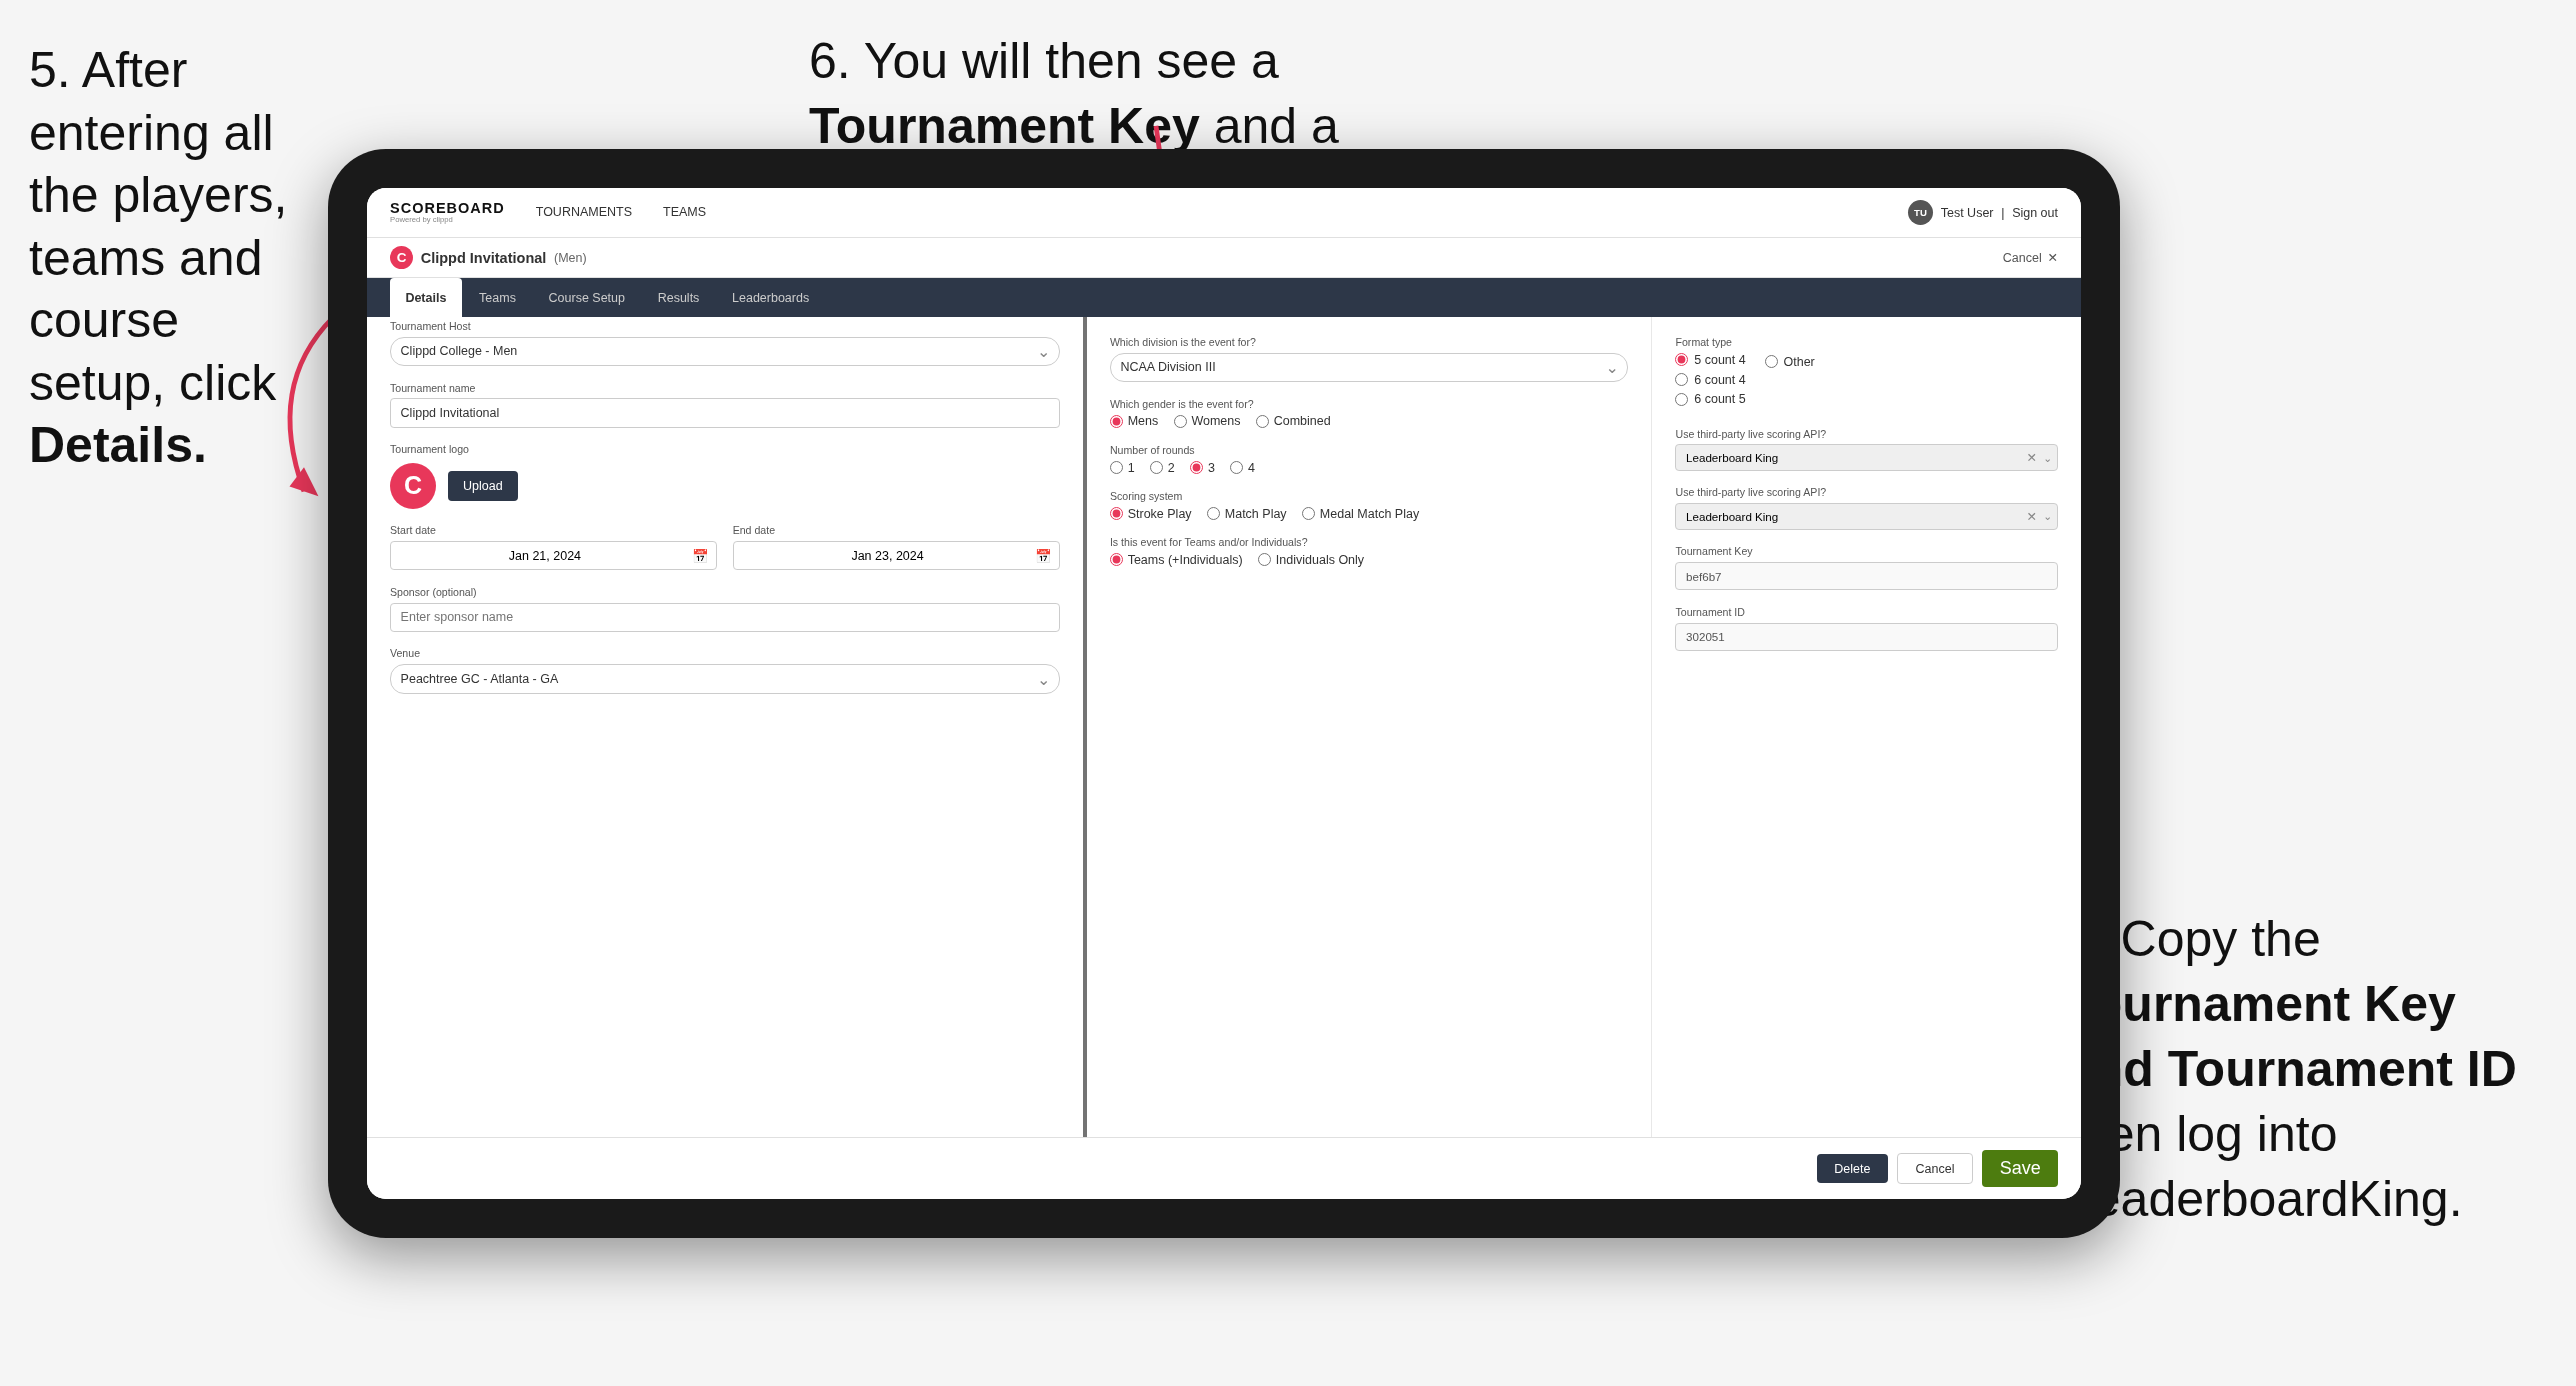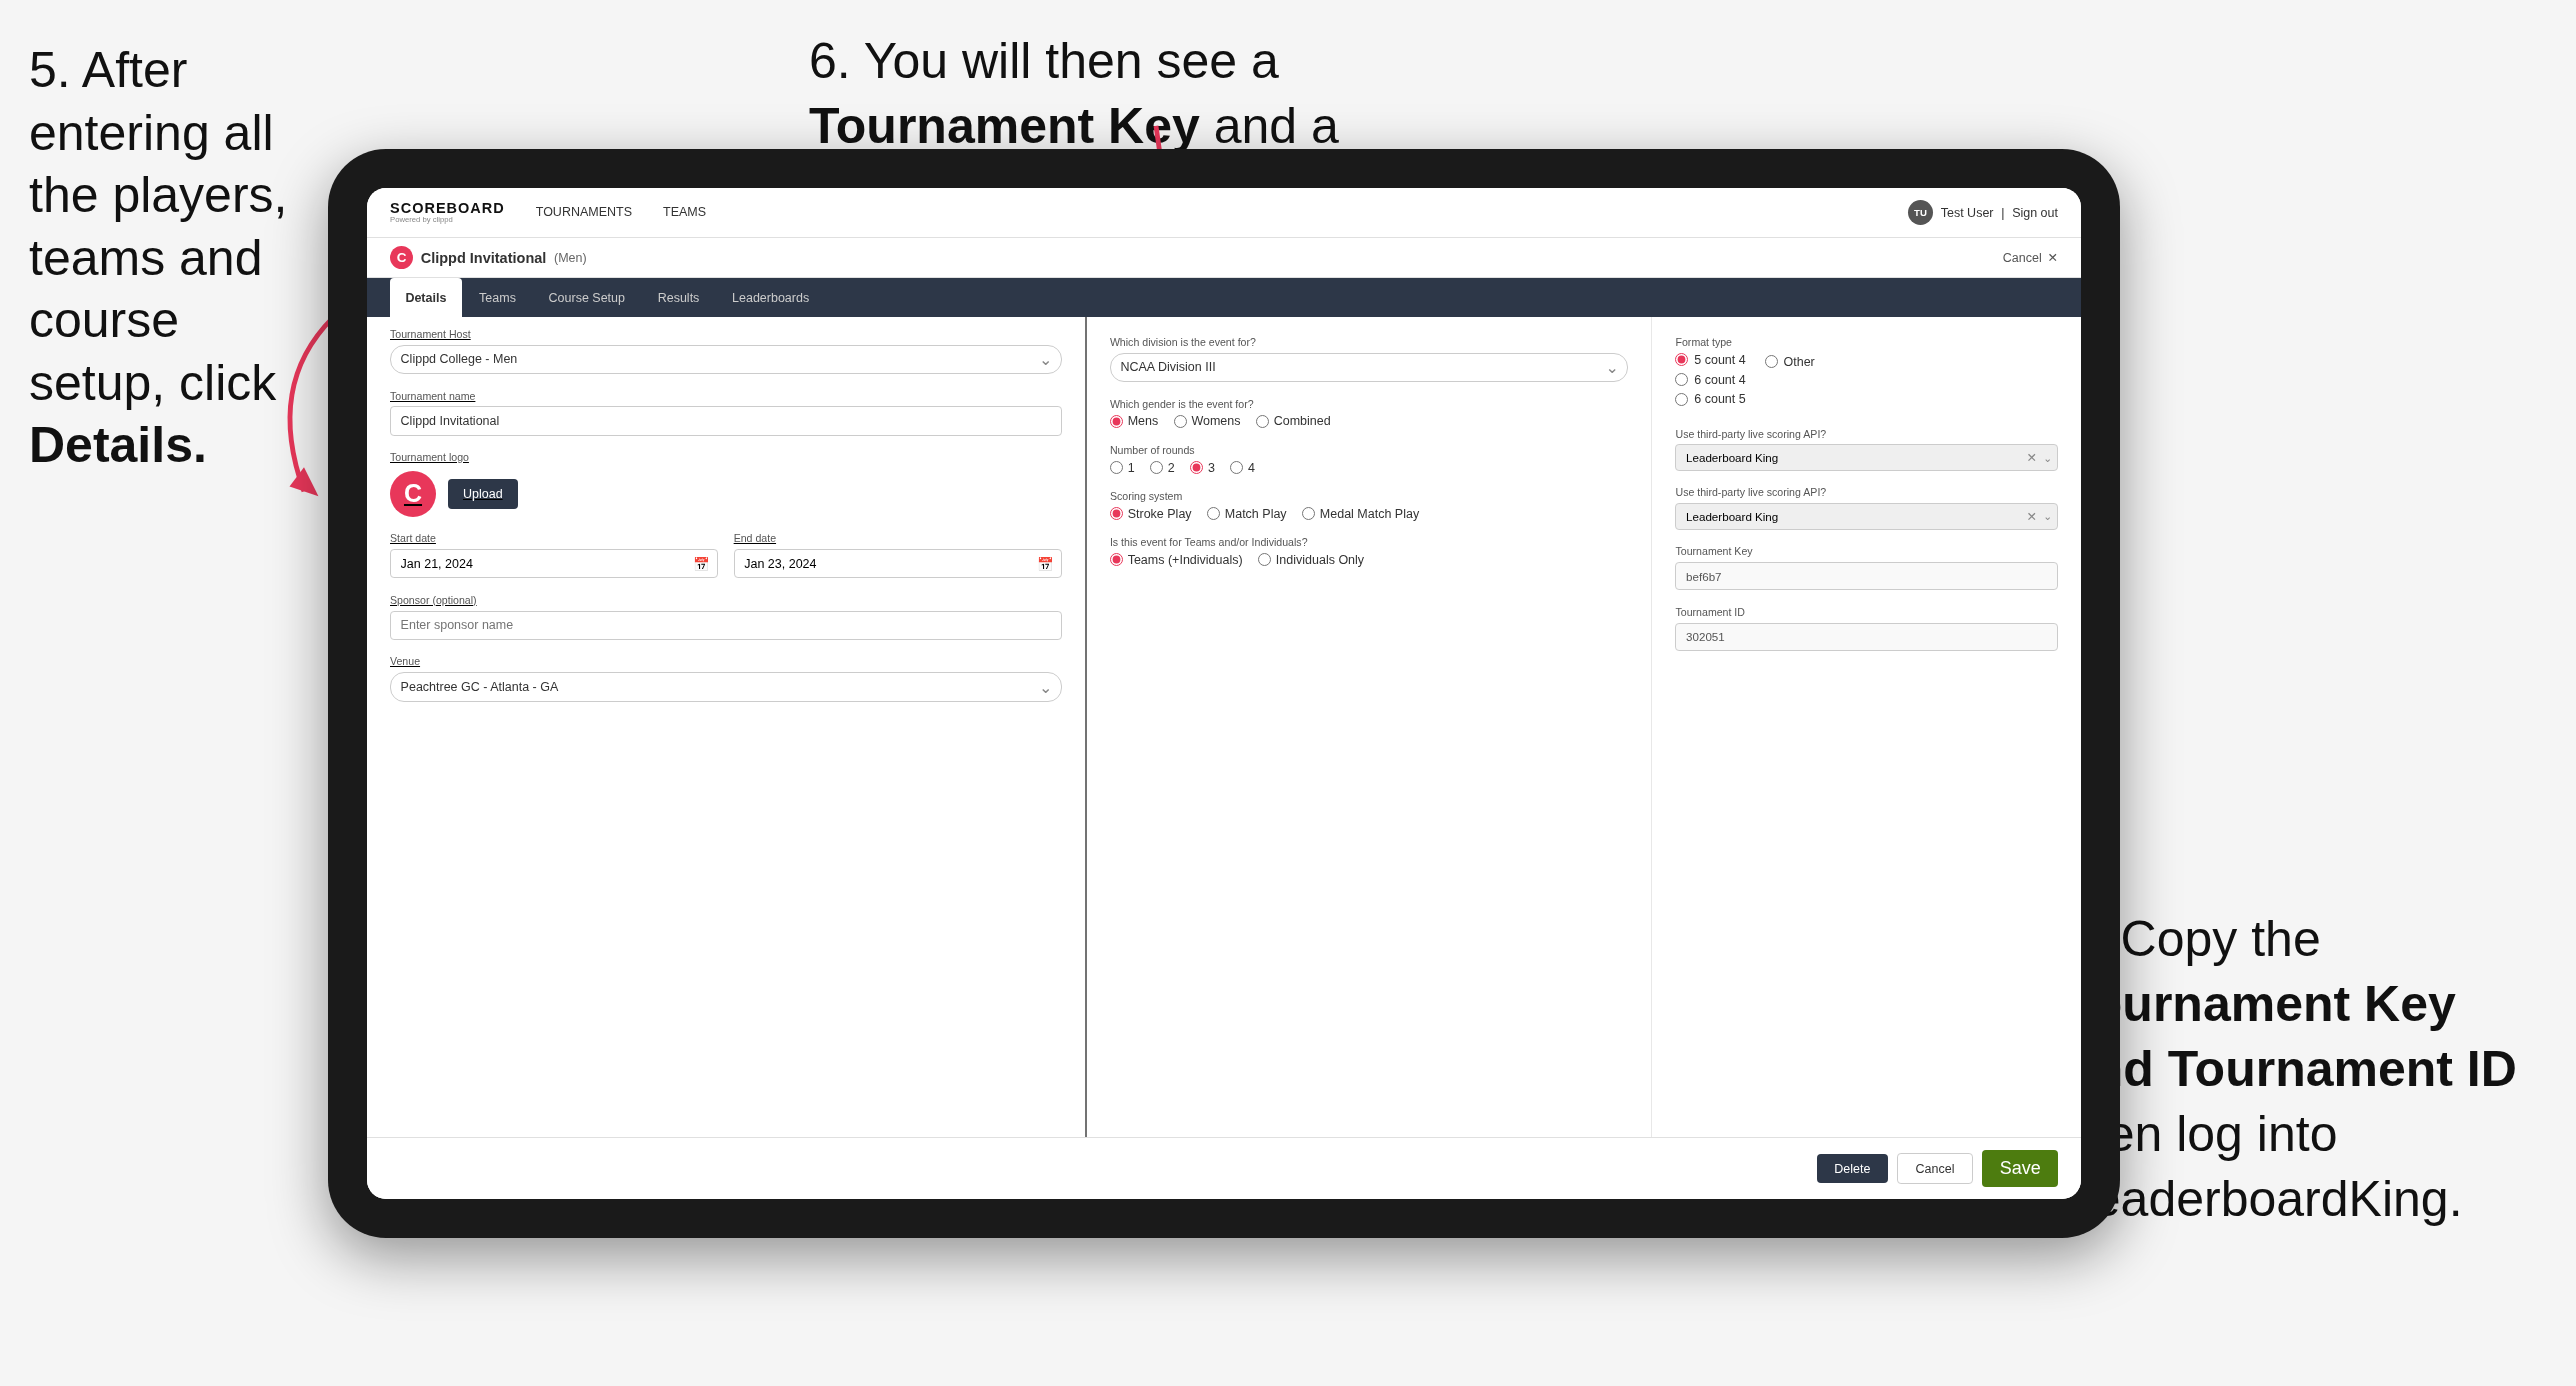--- a/index.html
+++ b/index.html
@@ -203,24 +203,23 @@
     }
 
     
     .main-content {
       flex: 1;
       display: flex;
       overflow: hidden;
     }
     .left-col {
       width: 42%;
-      padding: 11px 23px;
-      border-right: 2px solid #737373;
+      padding: 3px 23px;
+      border-right: 4px solid #737373;
       overflow-y: auto;
-      text-decoration: underline;
     }
     .middle-col {
       width: 33%;
       padding: 19px 23px;
       border-right: 1px solid #e8e8e8;
       overflow-y: auto;
     }
     .right-col {
       width: 25%;
       padding: 19px 23px;
@@ -314,20 +313,21 @@
       transform: translateY(-50%);
       color: #888;
       font-size: 13.5px;
     }
     .date-input-wrapper input {
       width: 100%;
       border: 1px solid #ccc;
       border-radius: 3.9px;
       padding: 6.7px 27px 6.7px 9.6px;
       font-size: 12.5px;
+      text-align: center;
     }
 
     
     .radio-group {
       display: flex;
       align-items: center;
       gap: 15.4px;
       flex-wrap: wrap;
     }
     .radio-item {

